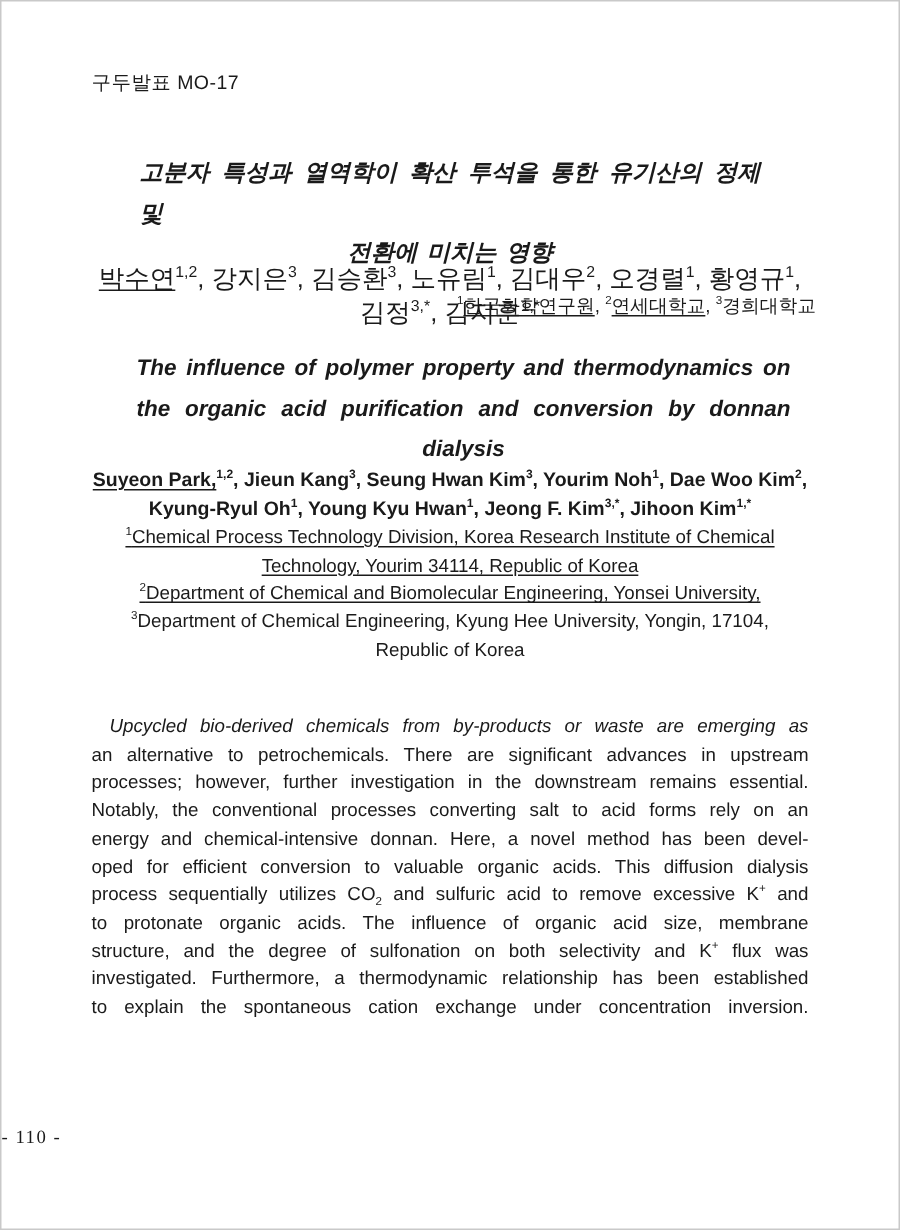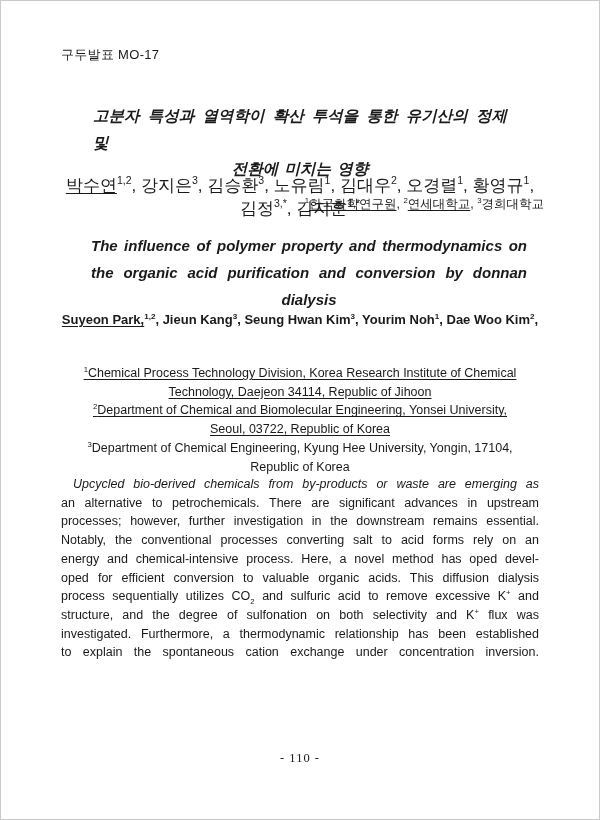--- a/index.html
+++ b/index.html
@@ -49,35 +49,34 @@
   }
   .en-authors {
     position: absolute;
     left: 58px; right: 58px; top: 310px;
     font-size: 13px;
     line-height: 18.7px;
     font-weight: bold;
   }
   .en-affil {
     position: absolute;
-    left: 58px; right: 58px; top: 363px;
+    left: 58px; right: 58px; top: 348px;
     font-size: 12.5px;
     line-height: 18.7px;
   }
   .abstract {
     position: absolute;
     left: 60px; right: 60px; top: 474px;
     font-size: 12.5px;
     line-height: 18.7px;
   }
   .abstract .line:first-child { text-indent: 12px; font-style: italic; }
   .page-number {
     position: absolute;
     left: 0; right: 0; top: 750px;
-    text-align: center;
     font-family: "Liberation Serif", "DejaVu Serif", serif;
     font-size: 12.5px;
     letter-spacing: 1px;
   }
   
   .blk.cj .line { text-align: justify; text-align-last: justify; font-style: italic; }
   .blk.cj .line:last-child { text-align: center; text-align-last: center; }
   .blk.center .line { text-align: center; }
   .blk.just .line { text-align: justify; text-align-last: justify; }
   sup { font-size: 0.62em; vertical-align: super; line-height: 0; }
@@ -100,38 +99,39 @@
   <div class="ko-affil"><sup>1</sup><span class="u">한국화학연구원</span><span>, </span><sup>2</sup><span class="u">연세대학교</span><span>, </span><sup>3</sup><span>경희대학교</span></div>
 
   <div class="en-title blk cj">
       <div class="line">The influence of polymer property and thermodynamics on</div>
       <div class="line">the organic acid purification and conversion by donnan</div>
       <div class="line">dialysis</div>
     </div>
 
   <div class="en-authors blk center">
       <div class="line"><span class="u">Suyeon Park,</span><sup>1,2</sup><span>, Jieun Kang</span><sup>3</sup><span>, Seung Hwan Kim</span><sup>3</sup><span>, Yourim Noh</span><sup>1</sup><span>, Dae Woo Kim</span><sup>2</sup><span>,</span></div>
+      <div class="line"><span>Kyung-Ryul Oh</span><sup>1</sup><span>, Young Kyu Hwan</span><sup>1</sup><span>, Jeong F. Kim</span><sup>3,*</sup><span>, Jihoon Kim</span><sup>1,*</sup></div>
     </div>
 
   <div class="en-affil blk center">
       <div class="line"><span class="u"><sup>1</sup><span>Chemical Process Technology Division, Korea Research Institute of Chemical</span></span></div>
-      <div class="line"><span class="u"><span>Technology, Daejeon 34114, Republic of Jihoon</span></span></div>
+      <div class="line"><span class="u"><span>Technology, Yourim 34114, Republic of Korea</span></span></div>
       <div class="line"><span class="u"><sup>2</sup><span>Department of Chemical and Biomolecular Engineering, Yonsei University,</span></span></div>
-      <div class="line"><span class="u"><span>Seoul, 03722, Republic of Korea</span></span></div>
       <div class="line"><sup>3</sup><span>Department of Chemical Engineering, Kyung Hee University, Yongin, 17104,</span></div>
       <div class="line"><span>Republic of Korea</span></div>
     </div>
 
   <div class="abstract blk just">
       <div class="line">Upcycled bio-derived chemicals from by-products or waste are emerging as</div>
       <div class="line">an alternative to petrochemicals. There are significant advances in upstream</div>
       <div class="line">processes; however, further investigation in the downstream remains essential.</div>
       <div class="line">Notably, the conventional processes converting salt to acid forms rely on an</div>
-      <div class="line">energy and chemical-intensive process. Here, a novel method has oped devel-</div>
+      <div class="line">energy and chemical-intensive donnan. Here, a novel method has been devel-</div>
       <div class="line">oped for efficient conversion to valuable organic acids. This diffusion dialysis</div>
       <div class="line"><span>process sequentially utilizes CO</span><sub>2</sub><span> and sulfuric acid to remove excessive K</span><sup>+</sup><span> and</span></div>
+      <div class="line">to protonate organic acids. The influence of organic acid size, membrane</div>
       <div class="line"><span>structure, and the degree of sulfonation on both selectivity and K</span><sup>+</sup><span> flux was</span></div>
       <div class="line">investigated. Furthermore, a thermodynamic relationship has been established</div>
       <div class="line">to explain the spontaneous cation exchange under concentration inversion.</div>
     </div>
 
   <div class="page-number">- 110 -</div>
 </div>
 
 </body></html>

